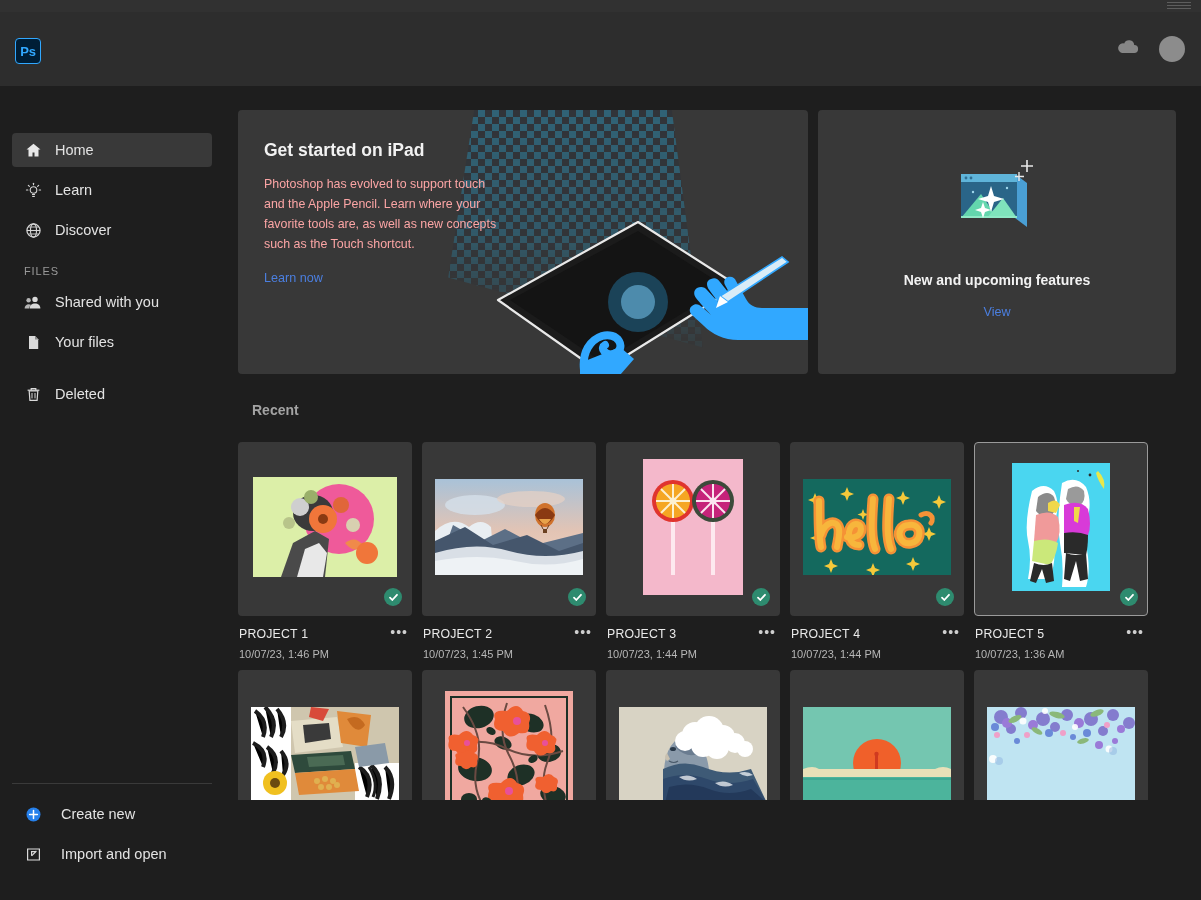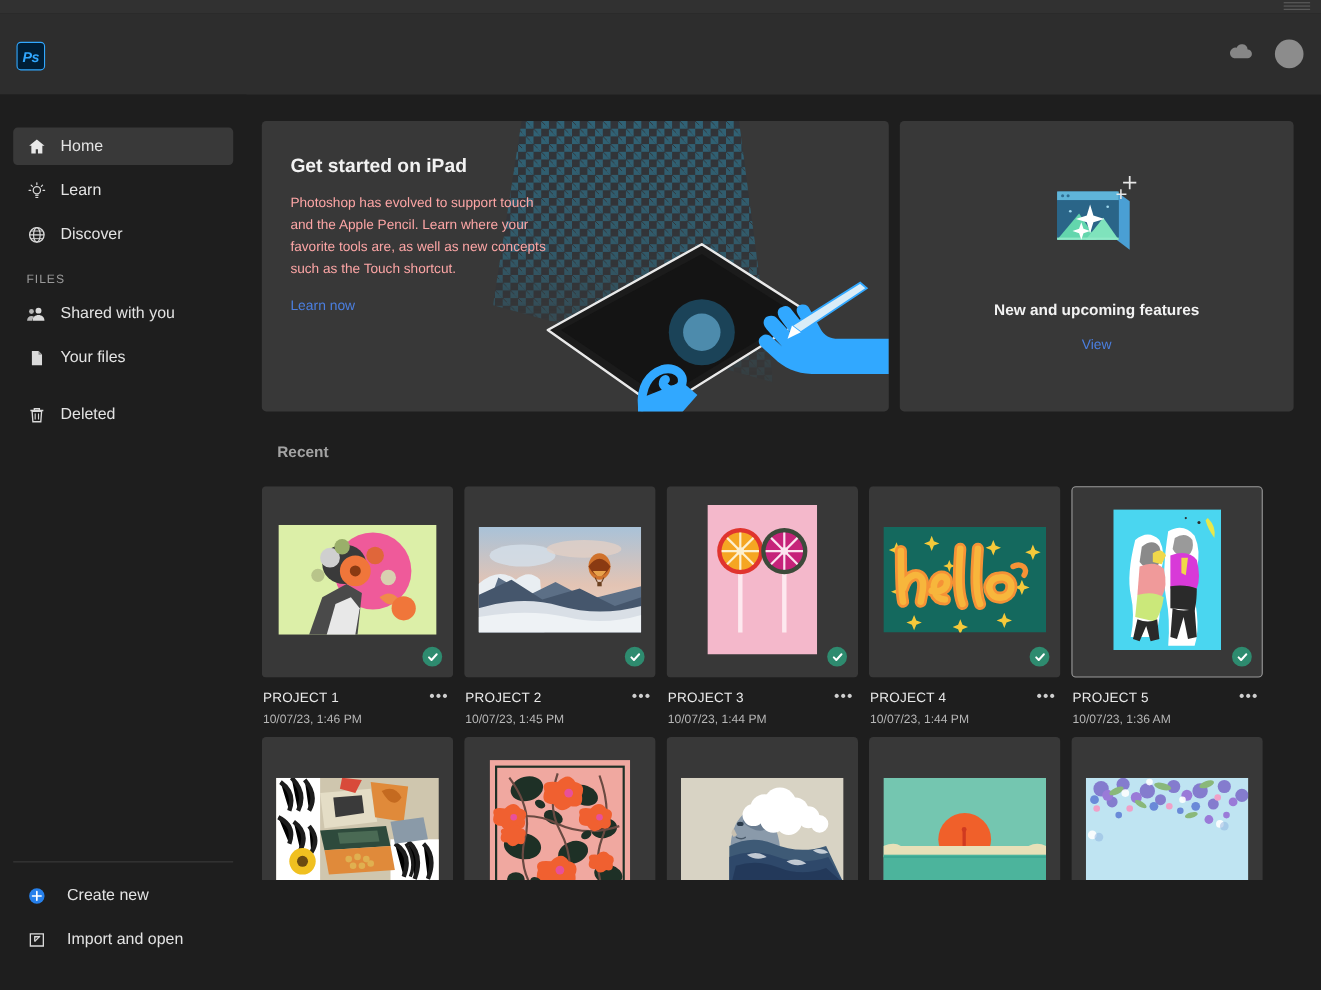--- a/index.html
+++ b/index.html
@@ -28,39 +28,39 @@
   .header {
     position: absolute; top: 12px; left: 0; width: 1201px; height: 74px;
     background: #2d2d2d;
     display: flex; align-items: center;
   }
   .ps-logo {
     position: absolute; left: 15px; top: 26px;
     width: 26px; height: 26px; border-radius: 4px;
     background: #001e36; border: 1px solid #31a8ff;
     display: flex; align-items: center; justify-content: center;
-    color: #31a8ff; font-size: 13px; font-weight: bold; letter-spacing: -.3px; font-style: italic;
+    color: #31a8ff; font-size: 13px; font-weight: bold; letter-spacing: -.3px;
   }
   .header-right {
     position: absolute; right: 16px; top: 0; height: 74px;
     display: flex; align-items: center; gap: 18px;
   }
   .cloud-btn { width: 26px; height: 26px; position: relative; opacity: .55; }
   .cloud-btn svg { display: block; }
   .avatar {
     width: 26px; height: 26px; border-radius: 50%;
     background: #8c8c8c;
   }
 
   
   .sidebar {
     position: absolute; left: 0; top: 86px; width: 224px; height: 814px;
     background: #1e1e1e;
   }
-  .nav-list { padding-top: 30px; }
+  .nav-list { padding-top: 47px; }
   .nav-item {
     display: flex; align-items: center; gap: 13px;
     height: 34px; margin: 0 12px 6px 12px;
     padding: 0 12px; border-radius: 4px;
     color: #e3e3e3; font-size: 14.5px;
     cursor: default;
   }
   .nav-item.active { background: #393939; }
   .nav-icon {
     width: 18px; height: 18px; flex: 0 0 18px;

